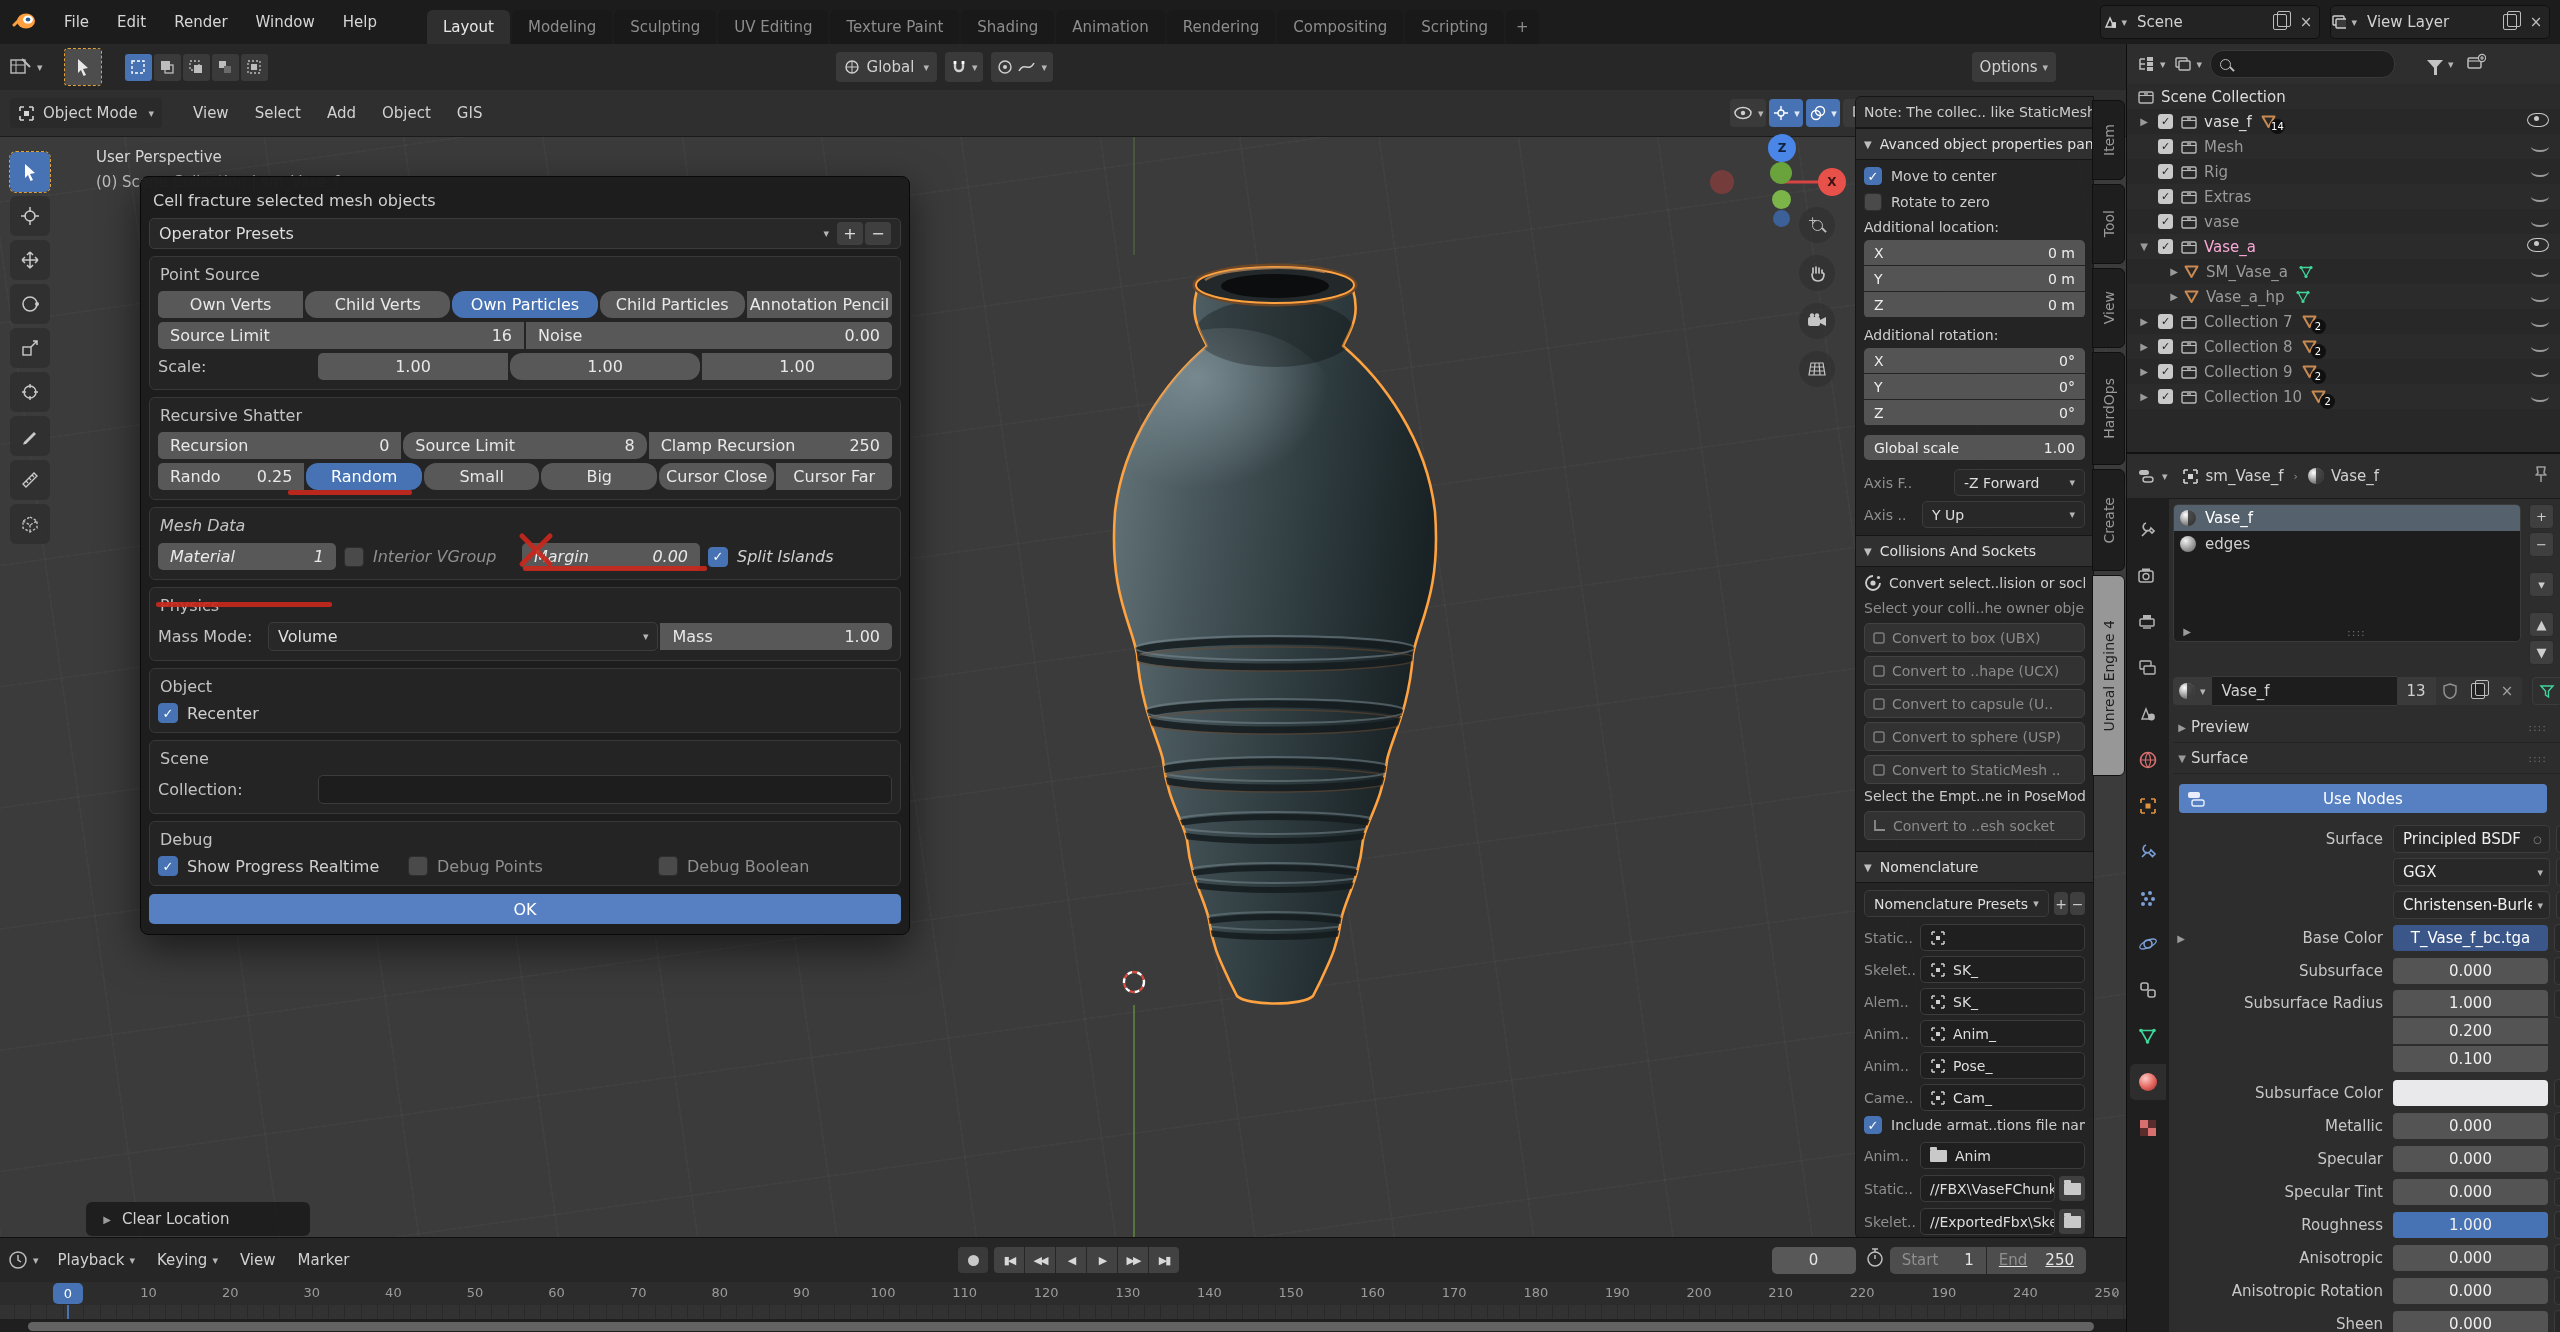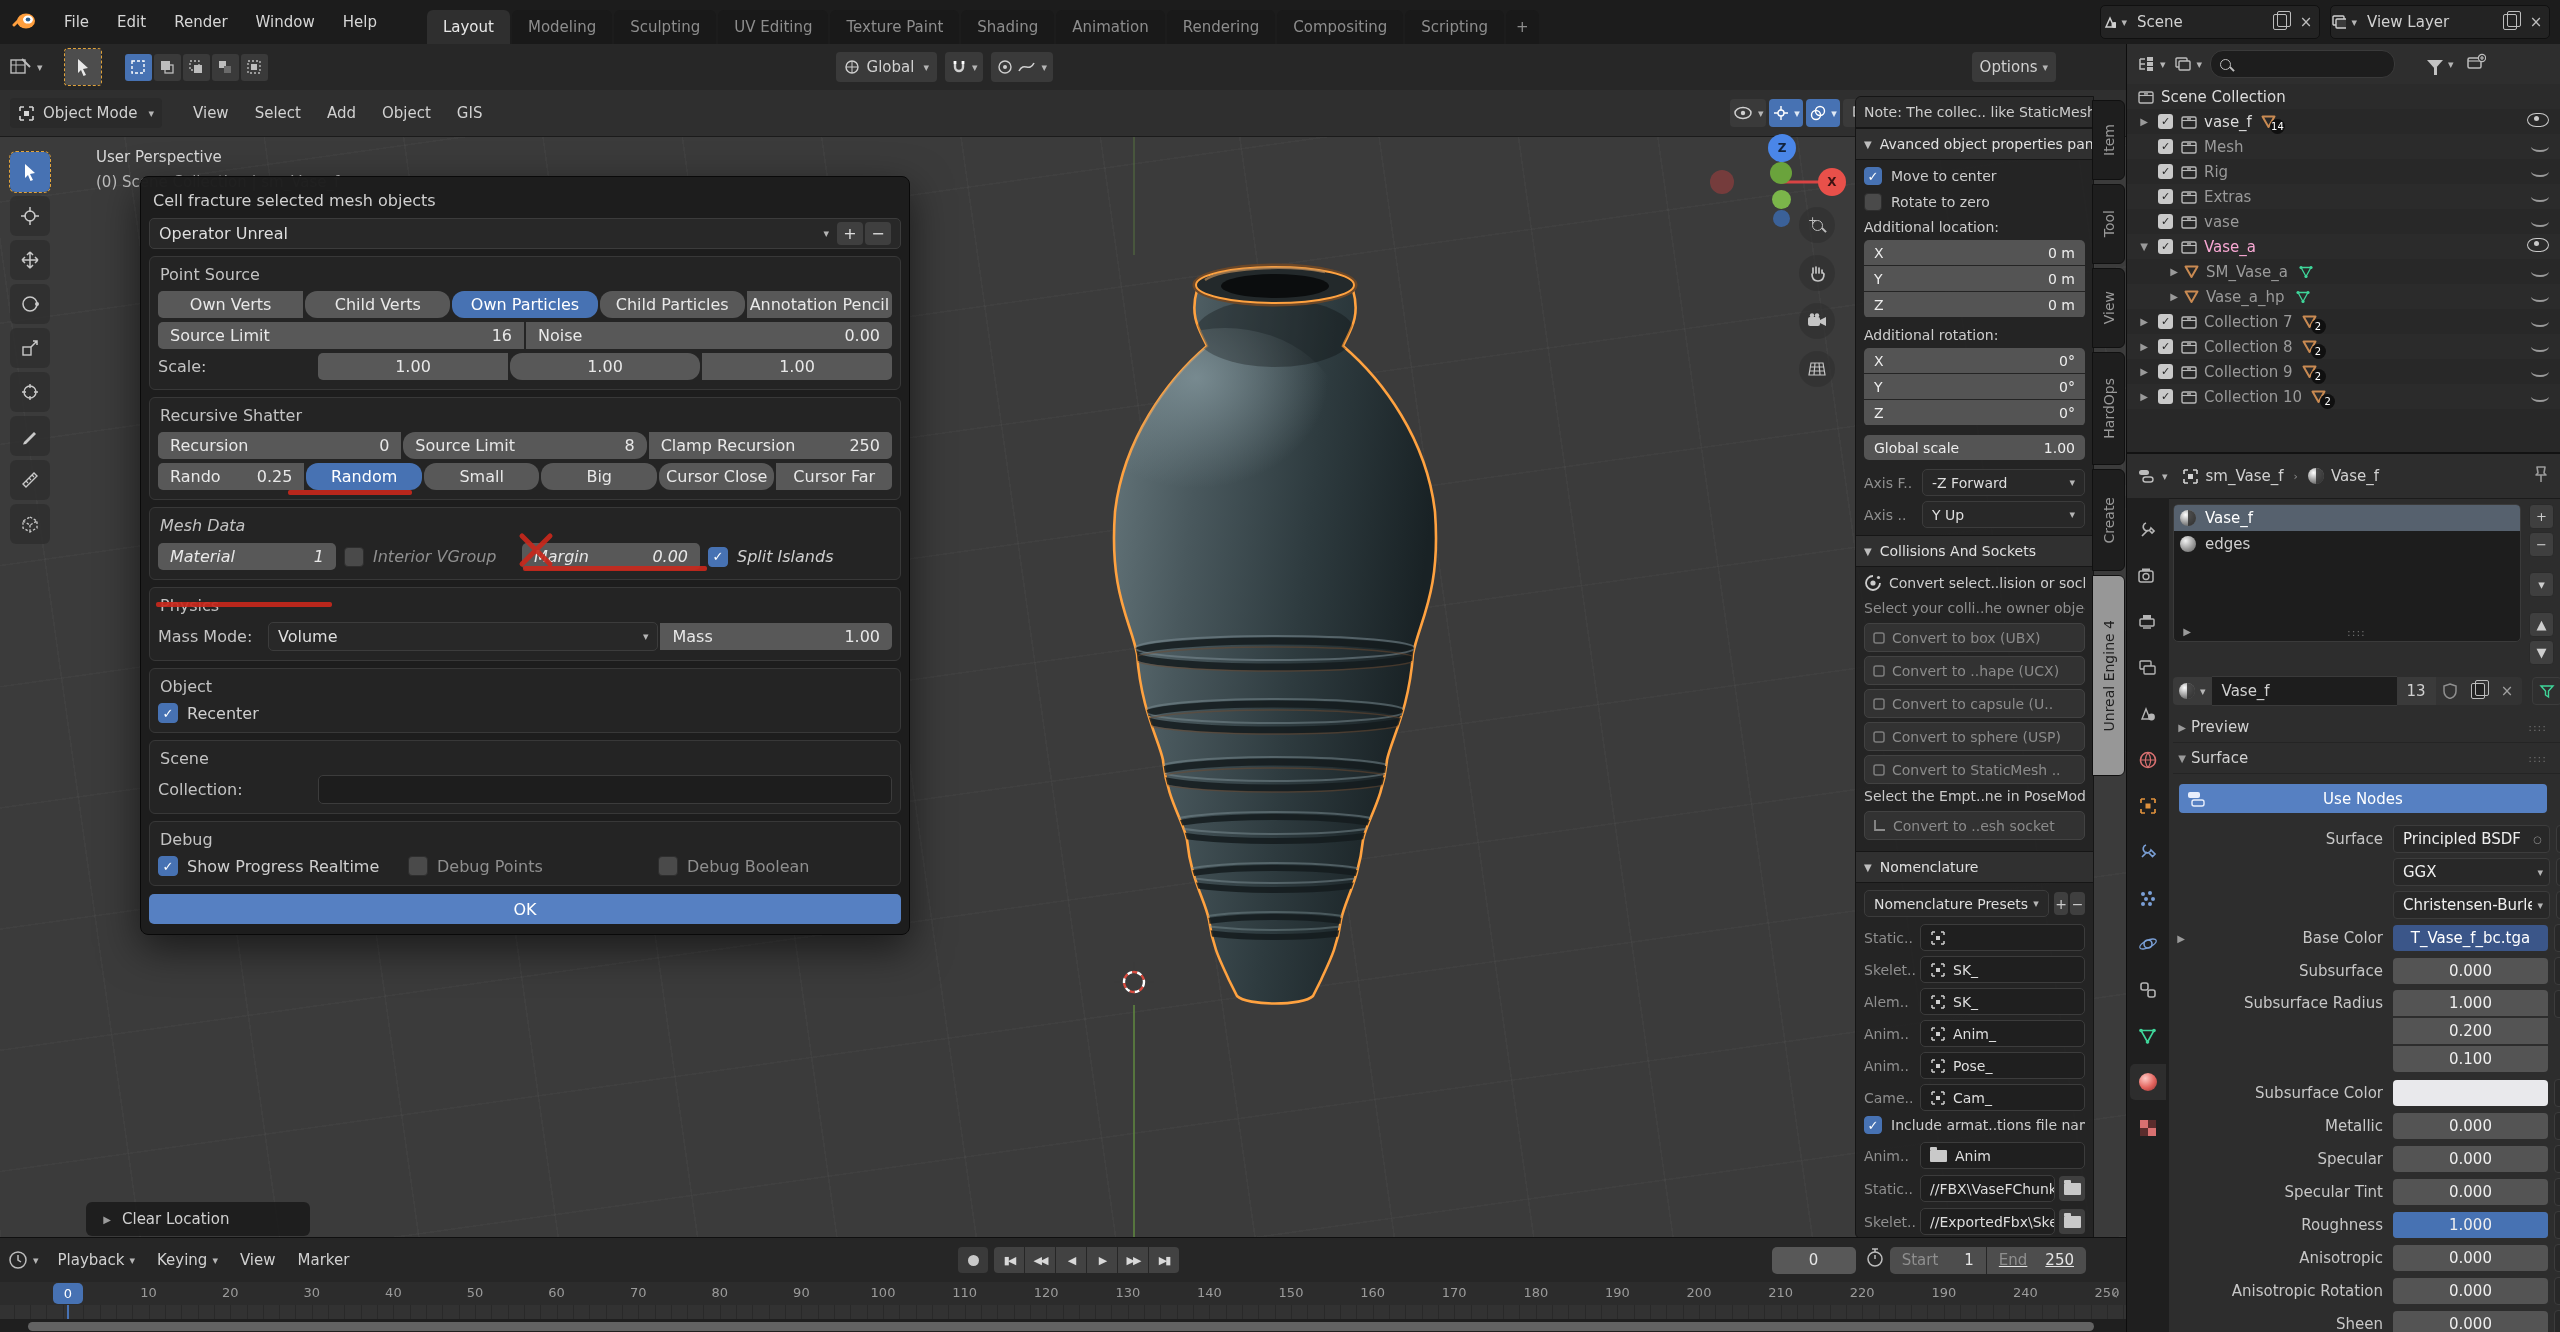--- a/index.html
+++ b/index.html
@@ -486,21 +486,21 @@
       </div>
     <div class="vp-widget" style="left:1799px;top:261px;">
         <svg width="18" height="16">
           <path d="M3 2 H15 L17 14 H1 Z M7 2 L6 14 M11 2 L12 14 M2.3 6 H15.7 M1.6 10 H16.4" fill="none" stroke="#c5c5c5" stroke-width="1.2"></path>
         </svg>
       </div>
 
     <div id="dialog">
       <div style="padding:4px 6px 8px 6px;color:#d0d0d0;">Cell fracture selected mesh objects</div>
       <div class="ddl" style="margin:0 2px;height:29px;">
-        <span class="grow">Operator Unreal</span>
+        <span class="grow">Operator Presets</span>
           <span class="caret">▾</span>
         <span style="width:26px;height:23px;background:#3f3f3f;border-radius:4px;margin-left:8px;display:inline-flex;align-items:center;justify-content:center;">+</span>
         <span style="width:26px;height:23px;background:#3f3f3f;border-radius:4px;margin-left:2px;display:inline-flex;align-items:center;justify-content:center;">−</span>
       </div>
 
       <div class="dlg-box">
         <div class="dlg-label">Point Source</div>
         <div class="pillrow gapr" id="ps-buttons">
             <div class="pill center r-first">Own Verts</div>
             <div class="pill center">Child Verts</div>
@@ -681,21 +681,21 @@
             </div>
             <div class="np-field">
               <span class="pl">Z</span>
               <span class="pv">0°</span>
             </div>
           </div>
         <div class="np-field" style="border-radius:5px;margin-bottom:9px;">
             <span class="pl">Global scale</span>
             <span class="pv">1.00</span>
           </div>
-        <div class="row" style="margin-bottom:5px;">
+        <div class="row" style="margin-bottom:5px;gap:32px;">
             <span style="width:58px;" class="dim">Axis F..</span>
           <div class="ddl" style="flex:1;height:25px;">
               <span class="grow">-Z Forward</span>
               <span class="caret">▾</span>
             </div>
           </div>
         <div class="row">
             <span style="width:58px;" class="dim">Axis ..</span>
           <div class="ddl" style="flex:1;height:25px;">
               <span class="grow">Y Up</span>

